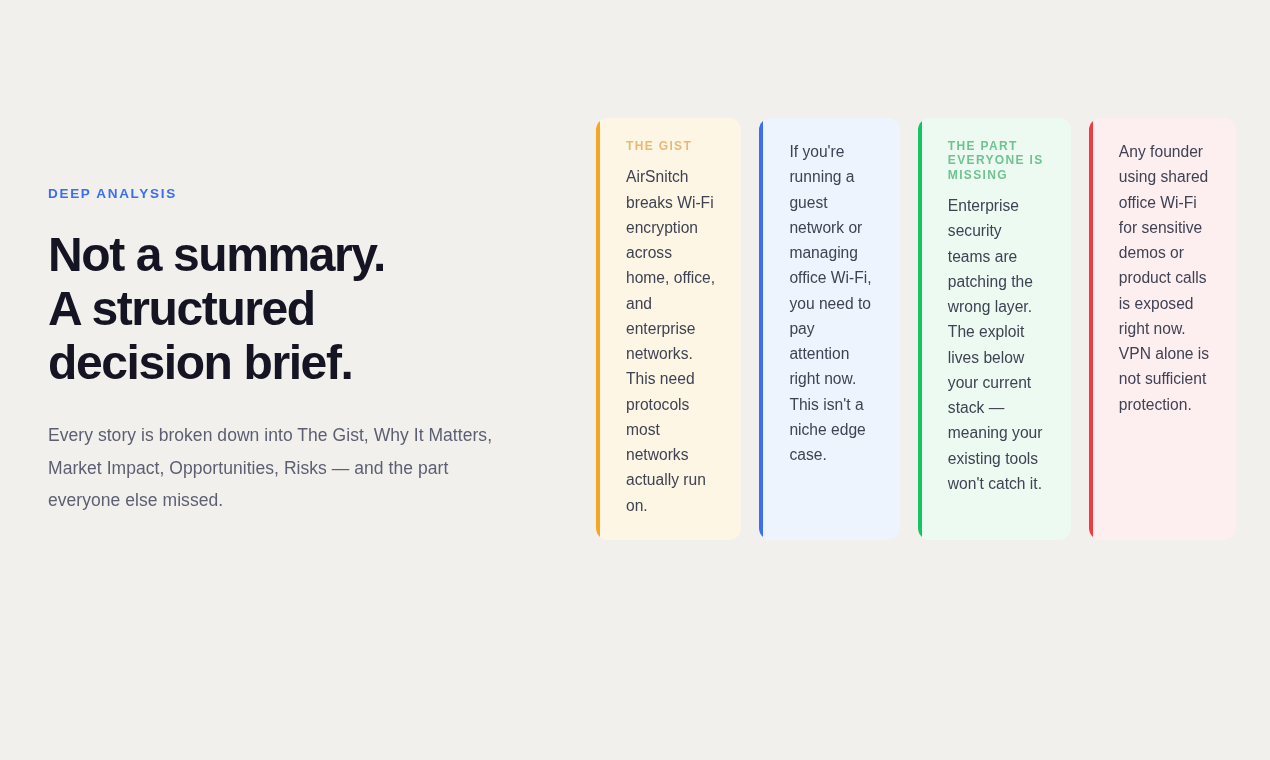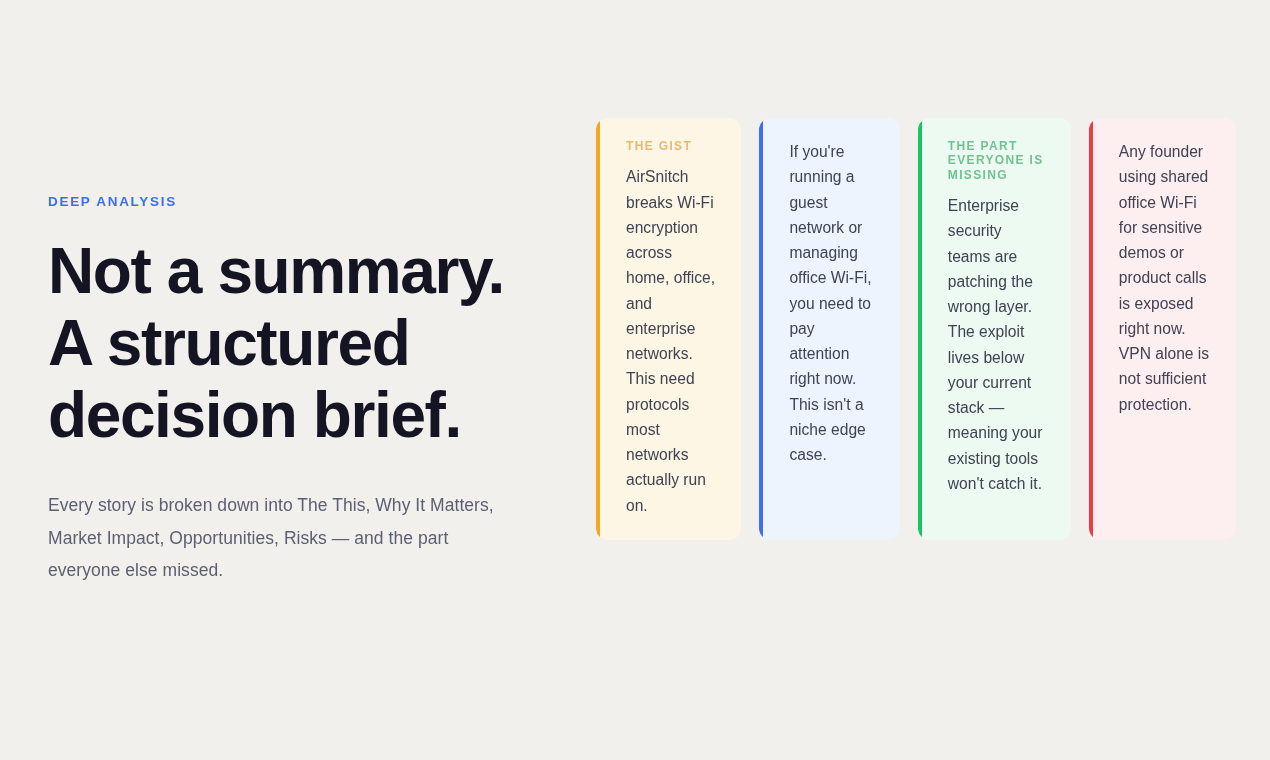--- a/index.html
+++ b/index.html
@@ -21,41 +21,41 @@
     position: relative;
     width: 1270px;
     height: 760px;
   }
 
   
 
   .left-col {
     position: absolute;
     left: 48px;
-    top: 194px;
+    top: 186px;
     width: 470px;
   }
 
   .eyebrow {
     font-size: 13.5px;
     font-weight: 700;
     letter-spacing: 1.7px;
     color: #3b6ef0;
     text-transform: uppercase;
     line-height: 1.2;
     margin-bottom: 26px;
   }
 
   .headline {
-    font-size: 64px;
+    font-size: 48px;
     line-height: 1.12;
     font-weight: 700;
     letter-spacing: -1.4px;
     color: #151423;
-    margin-bottom: 38px;
+    margin-bottom: 30px;
   }
 
   .headline .hl-line { display: block; }
 
   .subcopy {
     font-size: 17.5px;
     line-height: 1.85;
     color: #5c5f72;
     font-weight: 400;
     letter-spacing: 0.05px;
@@ -122,21 +122,21 @@
   <section class="left-col">
 
     <div class="eyebrow" style="color: rgb(59, 110, 240);">DEEP ANALYSIS</div>
 
     <h1 class="headline" style="color: rgb(21, 20, 35);">
       <span class="hl-line">Not a summary.</span>
       <span class="hl-line">A structured</span>
       <span class="hl-line">decision brief.</span>
     </h1>
 
-    <p class="subcopy" style="color: rgb(92, 95, 114);">Every story is broken down into The This, Why It Matters, Market Impact, Opportunities, Risks — and the part everyone else missed.</p>
+    <p class="subcopy" style="color: rgb(92, 95, 114);">Every story is broken down into The Gist, Why It Matters, Market Impact, Opportunities, Risks — and the part everyone else missed.</p>
 
   </section>
 
   <section class="cards">
 
     <article class="card" data-theme="" style="--card-bg: #fdf6e4; --card-accent: #f5a623; --card-label: #e8b975;">
       <span class="card-accent"></span>
       <div class="card-label">THE GIST</div>
       <p class="card-body">AirSnitch breaks Wi-Fi encryption across home, office, and enterprise networks. This need protocols most networks actually run on.</p>
     </article>

